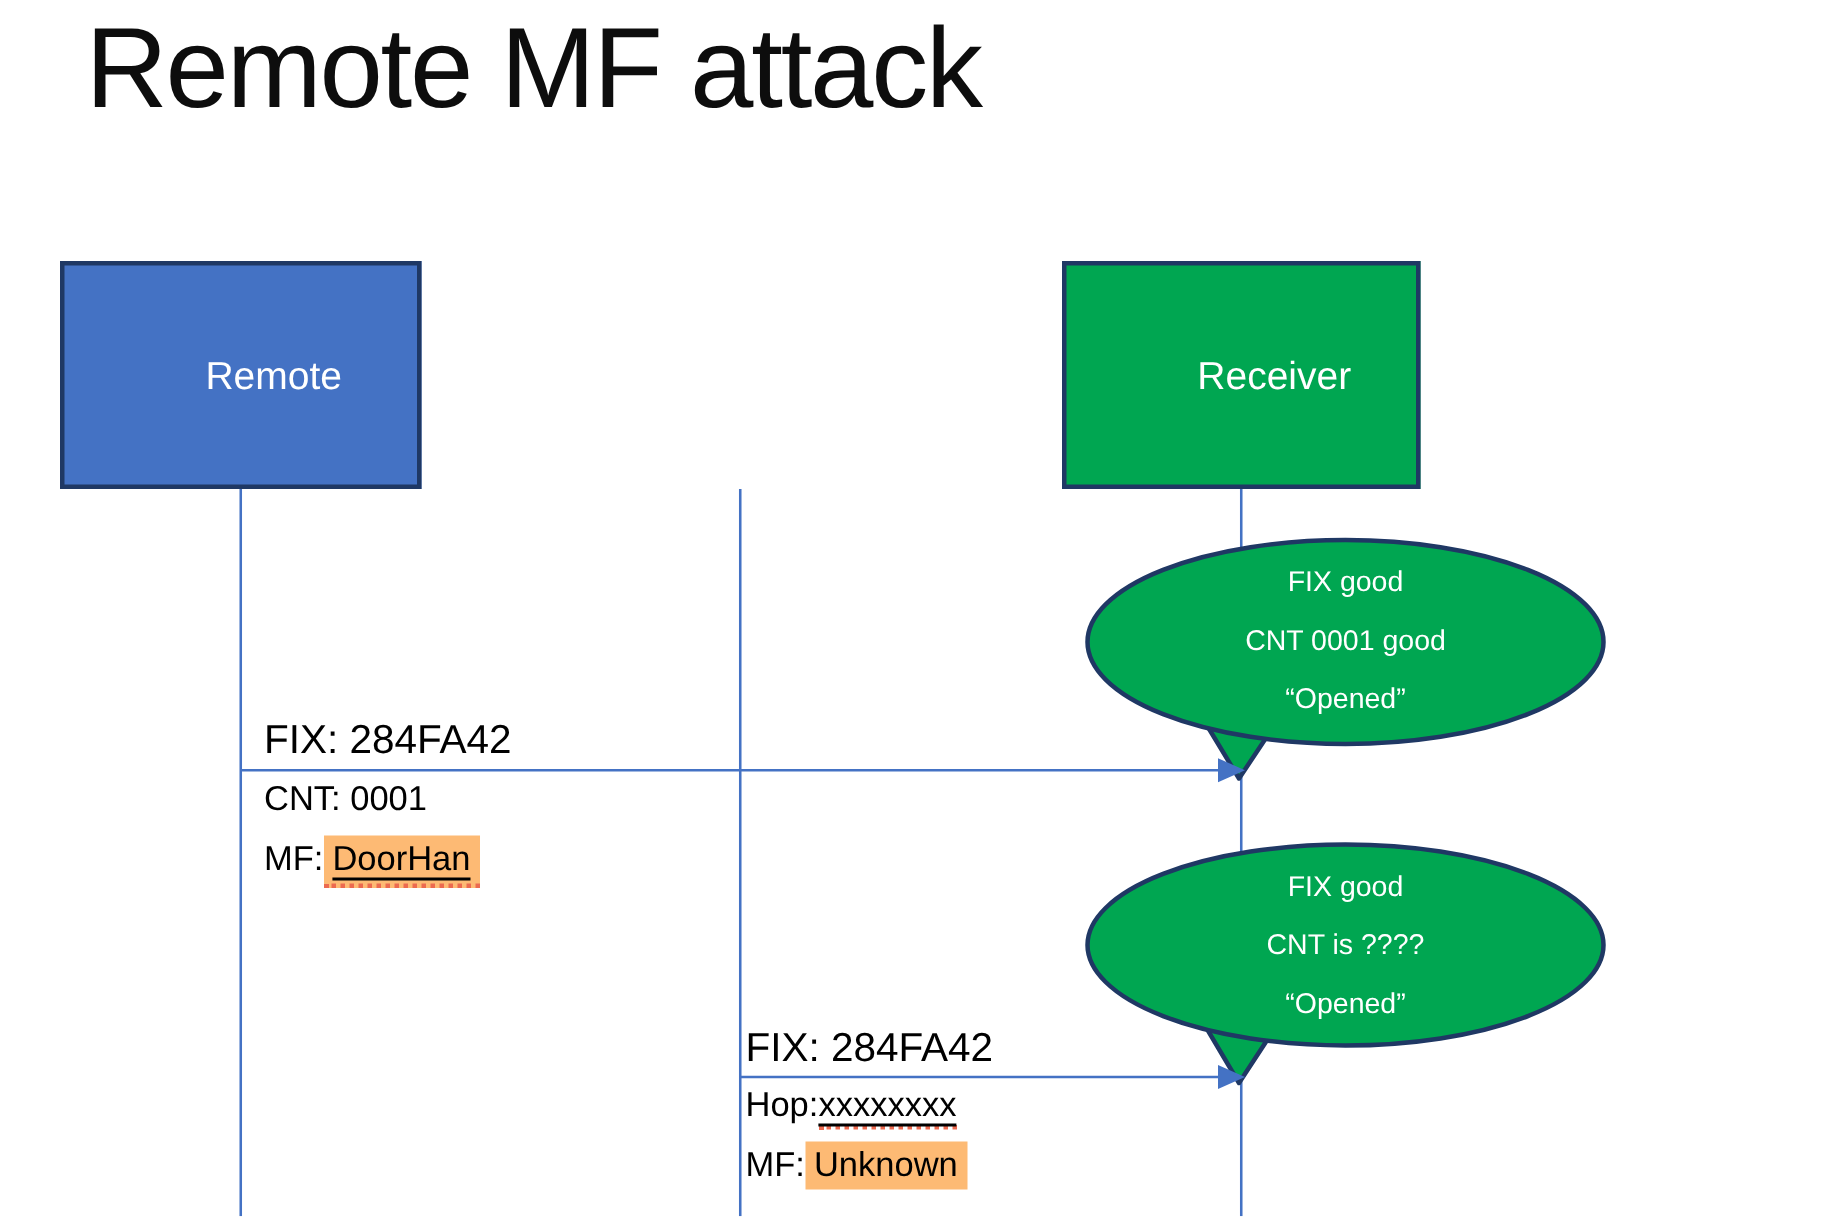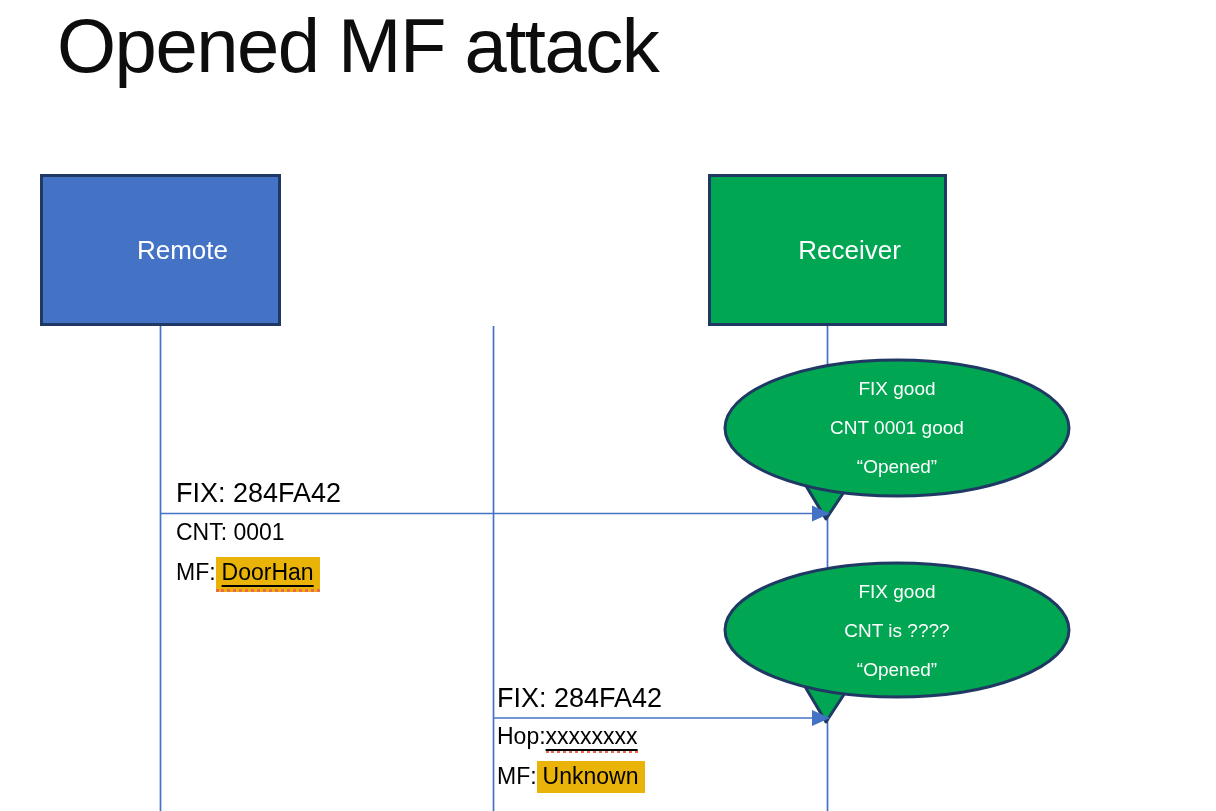--- a/index.html
+++ b/index.html
@@ -58,42 +58,42 @@
     white-space: nowrap;
   }
   .msg-block { position: absolute; white-space: nowrap; }
   .msg-row {
     display: flex;
     align-items: baseline;
     height: 38px;
     font-size: 23px;
     white-space: nowrap;
   }
-  .hl { background: #eab308; padding: 2px 6px 3px 6px; }
+  .hl { background: #fdba74; padding: 2px 6px 3px 6px; }
   .sq { border-bottom: 3px dotted #EC6A50; }
   .u  { text-decoration: underline; text-decoration-thickness: 2px; text-underline-offset: 5px; }
 
   .callout-text {
     position: absolute;
     width: 344px;
     text-align: center;
     color: #ffffff;
     font-size: 19px;
     line-height: 39px;
     white-space: nowrap;
   }
   .ct1 { left: 725px; top: 369px; }
   .ct2 { left: 725px; top: 572px; }
 </style>
 </head>
 <body>
 
 <div class="slide">
 
-  <h1 class="title">Opened MF attack</h1>
+  <h1 class="title">Remote MF attack</h1>
 
   <div class="actor actor-remote">
     <span>Remote</span>
   </div>
   <div class="actor actor-receiver">
     <span>Receiver</span>
   </div>
 
   <svg class="layer" viewBox="0 0 1216 811">
 

